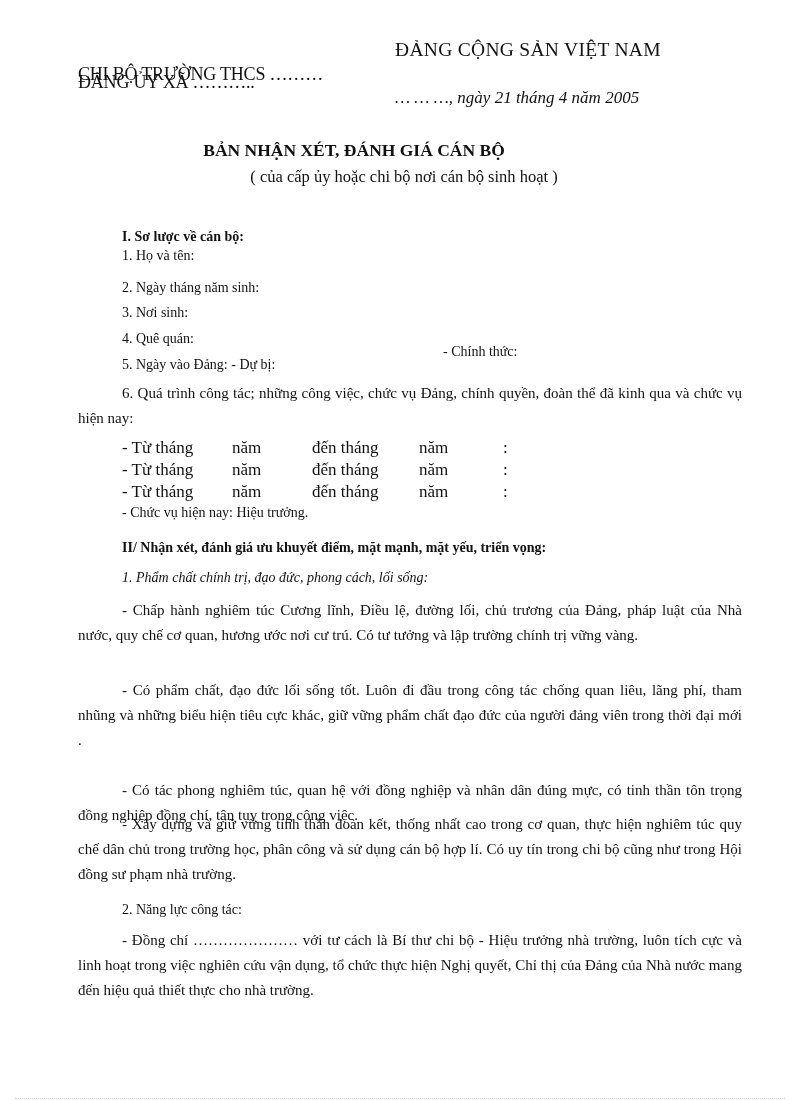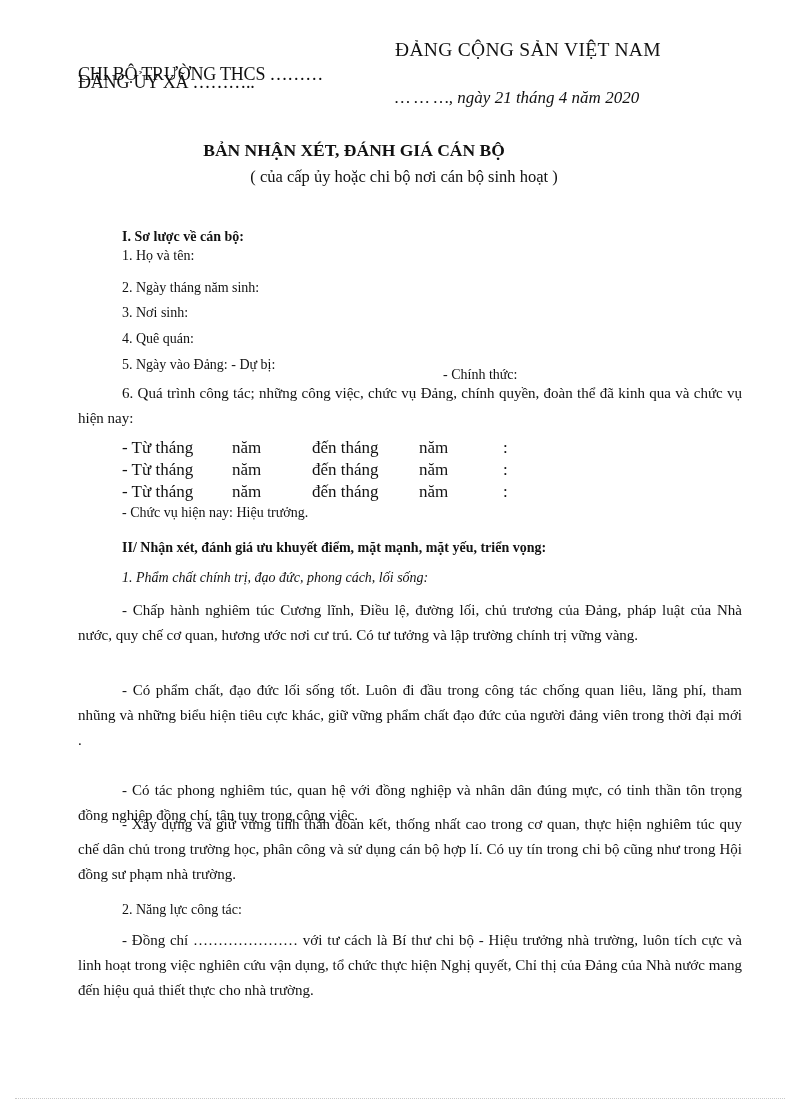--- a/index.html
+++ b/index.html
@@ -48,32 +48,32 @@
       top: 1098px;
       border-top: 1px dotted #c8c8c8;
     }
   </style>
 </head>
 <body>
 
 <div class="abs hdr-left" style="top:40px;margin-top:32px;">ĐẢNG ỦY XÃ ………..</div>
 <div class="abs hdr-left" style="top:64px;">CHI BỘ TRƯỜNG THCS ………</div>
 <div class="abs hdr-right" style="top:39px;">ĐẢNG CỘNG SẢN VIỆT NAM</div>
-<div class="abs date">… … …, ngày 21 tháng 4 năm 2020</div>
+<div class="abs date">… … …, ngày 21 tháng 4 năm 2005</div>
 
 <div class="abs title">BẢN NHẬN XÉT, ĐÁNH GIÁ CÁN BỘ</div>
 <div class="abs subtitle">( của cấp ủy hoặc chi bộ nơi cán bộ sinh hoạt )</div>
 
 <div class="line bold" style="left:122px; top:229px;">I. Sơ lược về cán bộ:</div>
 <div class="line" style="left:122px; top:248px;">1. Họ và tên:</div>
 <div class="line" style="left:122px; top:280px;">2. Ngày tháng năm sinh:</div>
 <div class="line" style="left:122px; top:305px;">3. Nơi sinh:</div>
 <div class="line" style="left:122px; top:331px;">4. Quê quán:</div>
 <div class="line" style="left:122px; top:357px;">5. Ngày vào Đảng:  - Dự bị:</div>
-<div class="line" style="left:443px; top:367px;">- Chính thức:</div>
+<div class="line" style="left:443px; top:344px;">- Chính thức:</div>
 
 <div class="para" style="top:381px;">6. Quá trình công tác; những công việc, chức vụ Đảng, chính quyền, đoàn thể đã kinh qua và chức vụ hiện nay:</div>
 
 <div class="row" style="top:438px;">
   <span style="left:0;">- Từ tháng</span>
   <span style="left:110px;">năm</span>
   <span style="left:190px;">đến tháng</span>
   <span style="left:297px;">năm</span>
   <span style="left:381px;">:</span>
 </div>

